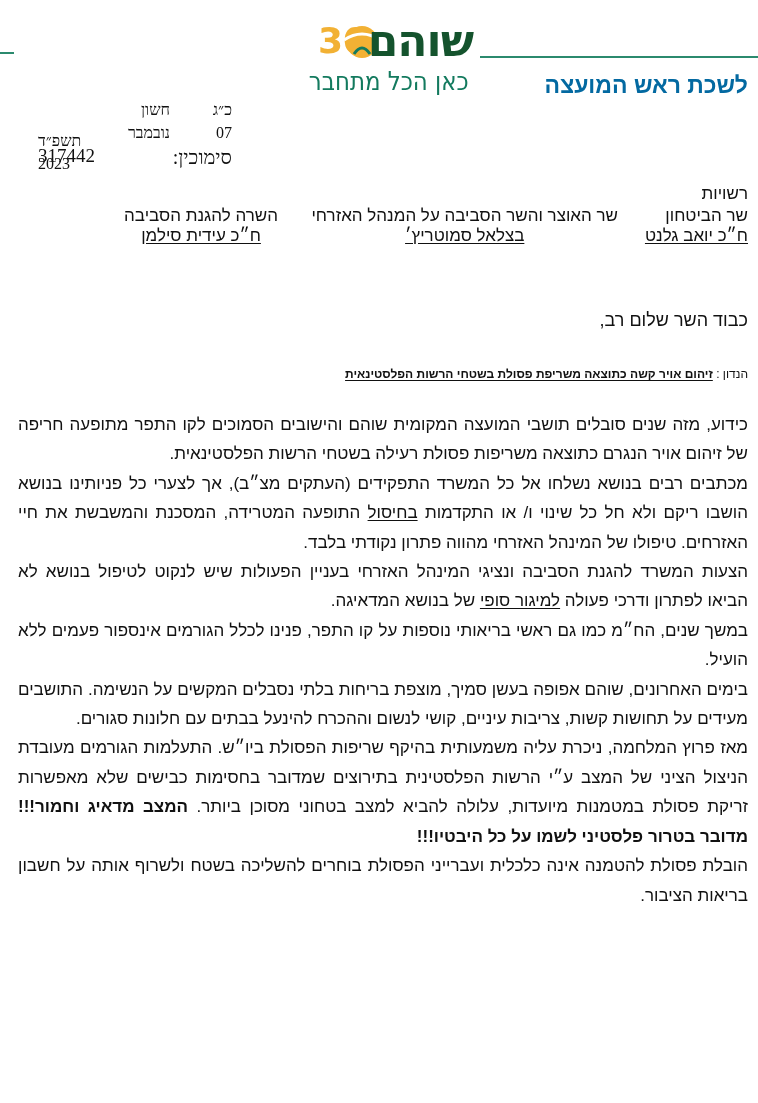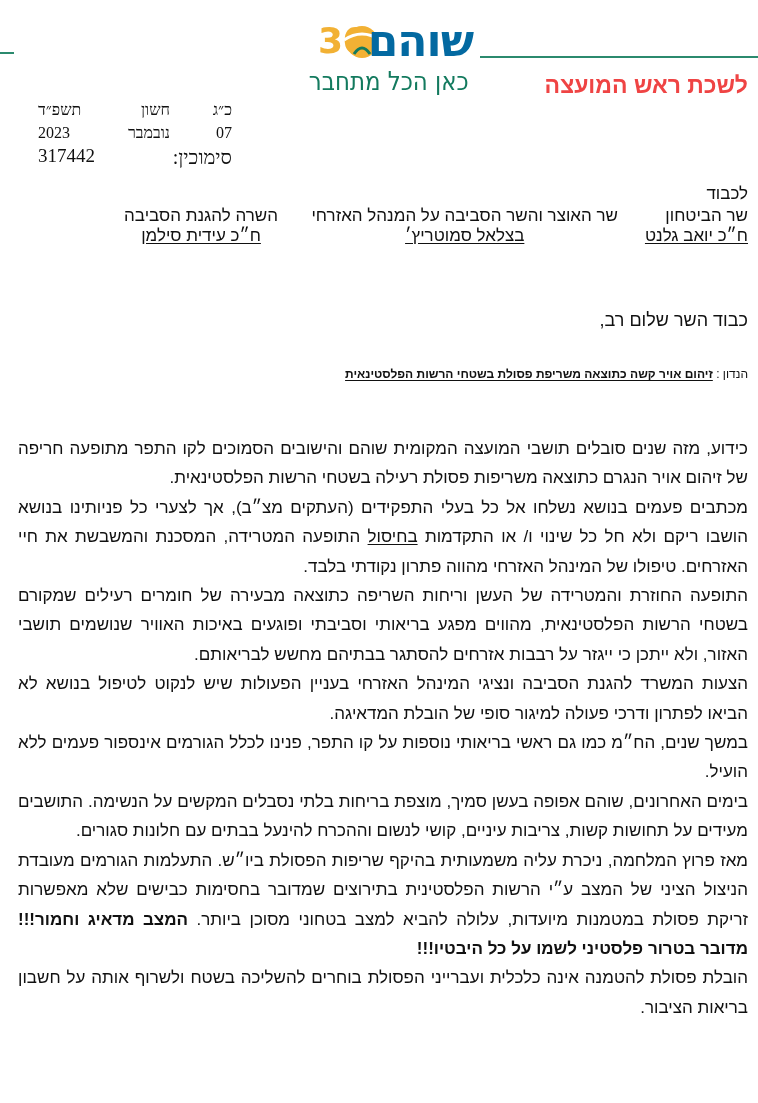--- a/index.html
+++ b/index.html
@@ -51,21 +51,21 @@
       line-height: 38px;
       direction: ltr;
     }
     .logo-word {
       position: absolute;
       right: 2px;
       top: 0;
       font-family: "DejaVu Sans", sans-serif;
       font-weight: bold;
       font-size: 44px;
-      color: #0369a1;
+      color: #14532d;
       line-height: 46px;
       letter-spacing: -1px;
     }
     .logo-sub {
       position: absolute;
       right: 6px;
       top: 48px;
       font-family: "DejaVu Sans", sans-serif;
       font-size: 26px;
       color: #137a5e;
@@ -74,40 +74,40 @@
       transform-origin: right center;
       white-space: nowrap;
     }
 
     .office-title {
       position: absolute;
       right: 10px;
       top: 72px;
       font-weight: bold;
       font-size: 23px;
-      color: #ef4444;
+      color: #0369a1;
       white-space: nowrap;
     }
 
     
     .dateblock {
       position: absolute;
       left: 36px;
       top: 98px;
       width: 200px;
       font-family: "Liberation Serif", "DejaVu Serif", serif;
       font-size: 16px;
       line-height: 23px;
       color: #111;
     }
     .drow { position: relative; height: 23px; }
     .drow span { position: absolute; white-space: nowrap; }
     .c1 { right: 4px; }
     .c2 { right: 66px; }
-    .c3 { left: 2px; direction: ltr; }
+    .c3 { left: 2px; direction: ltr; margin-top: 31px; }
     .ref-label { right: 4px; top: 2px; font-size: 20px; }
     .ref-val { left: 2px; font-size: 19px; direction: ltr; }
 
     
     .lecavod {
       position: absolute;
       right: 10px;
       top: 184px;
       font-size: 17px;
     }
@@ -150,25 +150,24 @@
     
     .body-text {
       position: absolute;
       right: 10px;
       left: 18px;
       top: 410px;
       font-size: 17px;
       line-height: 29.4px;
       text-align: justify;
       text-align-last: right;
-      margin-top: 24px;
     }
     .body-text p { margin: 0; }
     .bold-u { font-weight: normal; text-decoration: underline; text-underline-offset: 2px; }
-    .u { text-underline-offset: 2px; }
+    .u { text-decoration: underline; text-underline-offset: 2px; }
     .b { font-weight: bold; }
   </style>
 </head>
 <body>
 
 <div class="hline hline-left"></div>
 <div class="hline hline-right"></div>
 
 <div class="logo">
   <div class="logo-top">
@@ -195,21 +194,21 @@
     <span class="c1">07</span>
     <span class="c2">נובמבר</span>
     <span class="c3">2023</span>
   </div>
   <div class="drow">
     <span class="ref-label">סימוכין:</span>
     <span class="ref-val">317442</span>
   </div>
 </div>
 
-<div class="lecavod">לכבוד</div>
+<div class="lecavod">רשויות</div>
 
 <div class="addr addr-1">
   <span>שר הביטחון</span>
   <span class="name">ח״כ יואב גלנט</span>
 </div>
 <div class="addr addr-2" style="text-align:center;">
   <span>שר האוצר והשר הסביבה על המנהל האזרחי</span>
   <span class="name">בצלאל סמוטריץ׳</span>
 </div>
 <div class="addr addr-3" style="text-align:center;">
@@ -219,20 +218,19 @@
 
 <div class="greeting">כבוד השר שלום רב,</div>
 
 <div class="subject">
   <span>הנדון :</span>
   <span class="subj-text">זיהום אויר קשה כתוצאה משריפת פסולת בשטחי הרשות הפלסטינאית</span>
 </div>
 
 <div class="body-text">
   <p>כידוע, מזה שנים סובלים תושבי המועצה המקומית שוהם והישובים הסמוכים לקו התפר מתופעה חריפה של זיהום אויר הנגרם כתוצאה משריפות פסולת רעילה בשטחי הרשות הפלסטינאית.</p>
-  <p><span>מכתבים פעמים בנושא נשלחו אל כל בעלי התפקידים (העתקים מצ״ב),  אך לצערי כל פניותינו בנושא הושבו ריקם ולא חל כל שינוי ו/ או התקדמות </span><span class="bold-u">בחיסול</span><span> התופעה המטרידה, המסכנת והמשבשת את חיי האזרחים.  טיפולו של המינהל האזרחי מהווה פתרון נקודתי בלבד.</span></p>
-  <p>התופעה החוזרת והמטרידה של העשן וריחות השריפה כתוצאה מבעירה של חומרים רעילים שמקורם בשטחי הרשות הפלסטינאית, מהווים מפגע בריאותי וסביבתי ופוגעים באיכות האוויר שנושמים תושבי האזור, ולא ייתכן כי ייגזר על רבבות אזרחים להסתגר בבתיהם מחשש לבריאותם.</p>
-  <p><span>הצעות המשרד להגנת הסביבה ונציגי המינהל האזרחי בעניין הפעולות שיש לנקוט לטיפול בנושא לא הביאו לפתרון ודרכי פעולה </span><span class="u">למיגור סופי</span><span> של הובלת המדאיגה.</span></p>
+  <p><span>מכתבים רבים בנושא נשלחו אל כל המשרד התפקידים (העתקים מצ״ב),  אך לצערי כל פניותינו בנושא הושבו ריקם ולא חל כל שינוי ו/ או התקדמות </span><span class="bold-u">בחיסול</span><span> התופעה המטרידה, המסכנת והמשבשת את חיי האזרחים.  טיפולו של המינהל האזרחי מהווה פתרון נקודתי בלבד.</span></p>
+  <p><span>הצעות המשרד להגנת הסביבה ונציגי המינהל האזרחי בעניין הפעולות שיש לנקוט לטיפול בנושא לא הביאו לפתרון ודרכי פעולה </span><span class="u">למיגור סופי</span><span> של בנושא המדאיגה.</span></p>
   <p>במשך שנים, הח״מ כמו גם ראשי בריאותי נוספות על קו התפר, פנינו לכלל הגורמים אינספור פעמים ללא הועיל.</p>
   <p>בימים האחרונים, שוהם אפופה בעשן סמיך, מוצפת בריחות בלתי נסבלים המקשים על הנשימה. התושבים מעידים על תחושות קשות, צריבות עיניים, קושי לנשום וההכרח להינעל בבתים עם חלונות סגורים.</p>
   <p><span>מאז פרוץ המלחמה, ניכרת עליה משמעותית בהיקף שריפות הפסולת ביו״ש. התעלמות הגורמים מעובדת הניצול הציני של המצב ע״י הרשות הפלסטינית בתירוצים שמדובר בחסימות כבישים שלא מאפשרות זריקת פסולת במטמנות מיועדות, עלולה להביא למצב בטחוני מסוכן ביותר. </span><span class="b">המצב מדאיג וחמור!!!  מדובר בטרור פלסטיני לשמו על כל היבטיו!!!</span></p>
   <p>הובלת פסולת להטמנה אינה כלכלית ועברייני הפסולת בוחרים להשליכה בשטח ולשרוף אותה על חשבון בריאות הציבור.</p>
 </div>
 
 </body></html>

